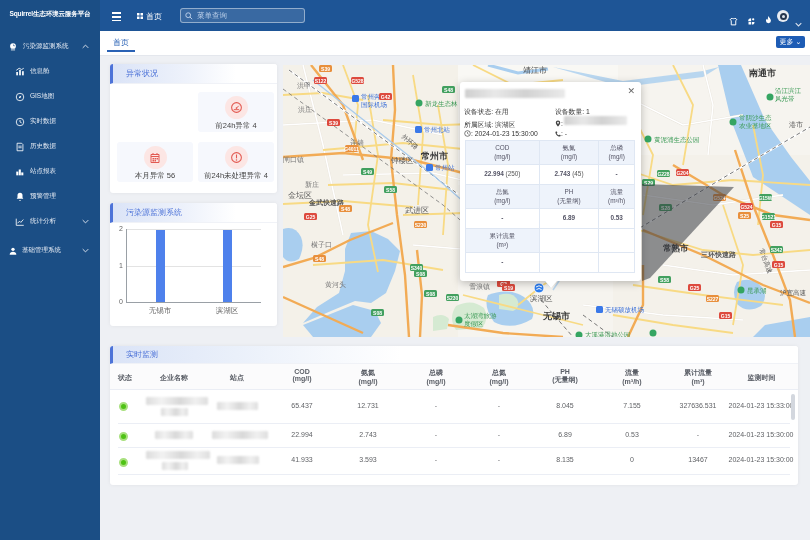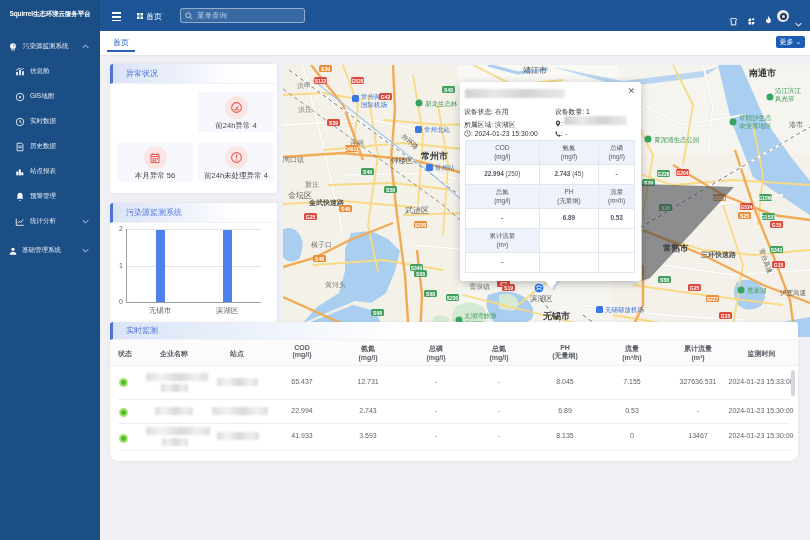--- a/index.html
+++ b/index.html
@@ -57,21 +57,21 @@
 #ptable td { border:1px solid #dfe7f3; text-align:center; font-size:6.4px; color:#556; line-height:1.35; }
 #ptable .h { background:#eef3fb; height:24px; }
 #ptable .v { height:20px; color:#222; font-weight:bold; font-size:7px; background:#fff; }
 #ptable .v .sub { font-weight:normal; color:#555; }
 
 
 #wedge { z-index:6; }
 
 
 #rt .phead { background:linear-gradient(90deg,#dbe4f7 0%,#eaf0fa 18%,#ffffff 42%); height:18px; line-height:18px; }
-#rt { left:110px; top:322px; width:688px; height:139px;border-radius:9px; }
+#rt { left:110px; top:346px; width:688px; height:139px; }
 .th { position:absolute; font-size:7px; color:#5a5e66; font-weight:bold; text-align:center; }
 .td { position:absolute; font-size:7px; color:#606266; text-align:center; }
 .rowline { position:absolute; left:8px; width:672px; height:1px; background:#ebeef5; }
 .dot { position:absolute; width:9px; height:9px; border-radius:50%; background:#4ec214; border:2px solid #a8e07e; }
 .gblur { position:absolute; background:linear-gradient(90deg,#dcdcdc,#f2f2f2 25%,#d8d8d8 55%,#f0f0f0 80%,#dedede); filter:blur(1.2px); border-radius:1px; }
 </style>
 </head>
 <body>
 
 <div id="header" class="abs"></div>

